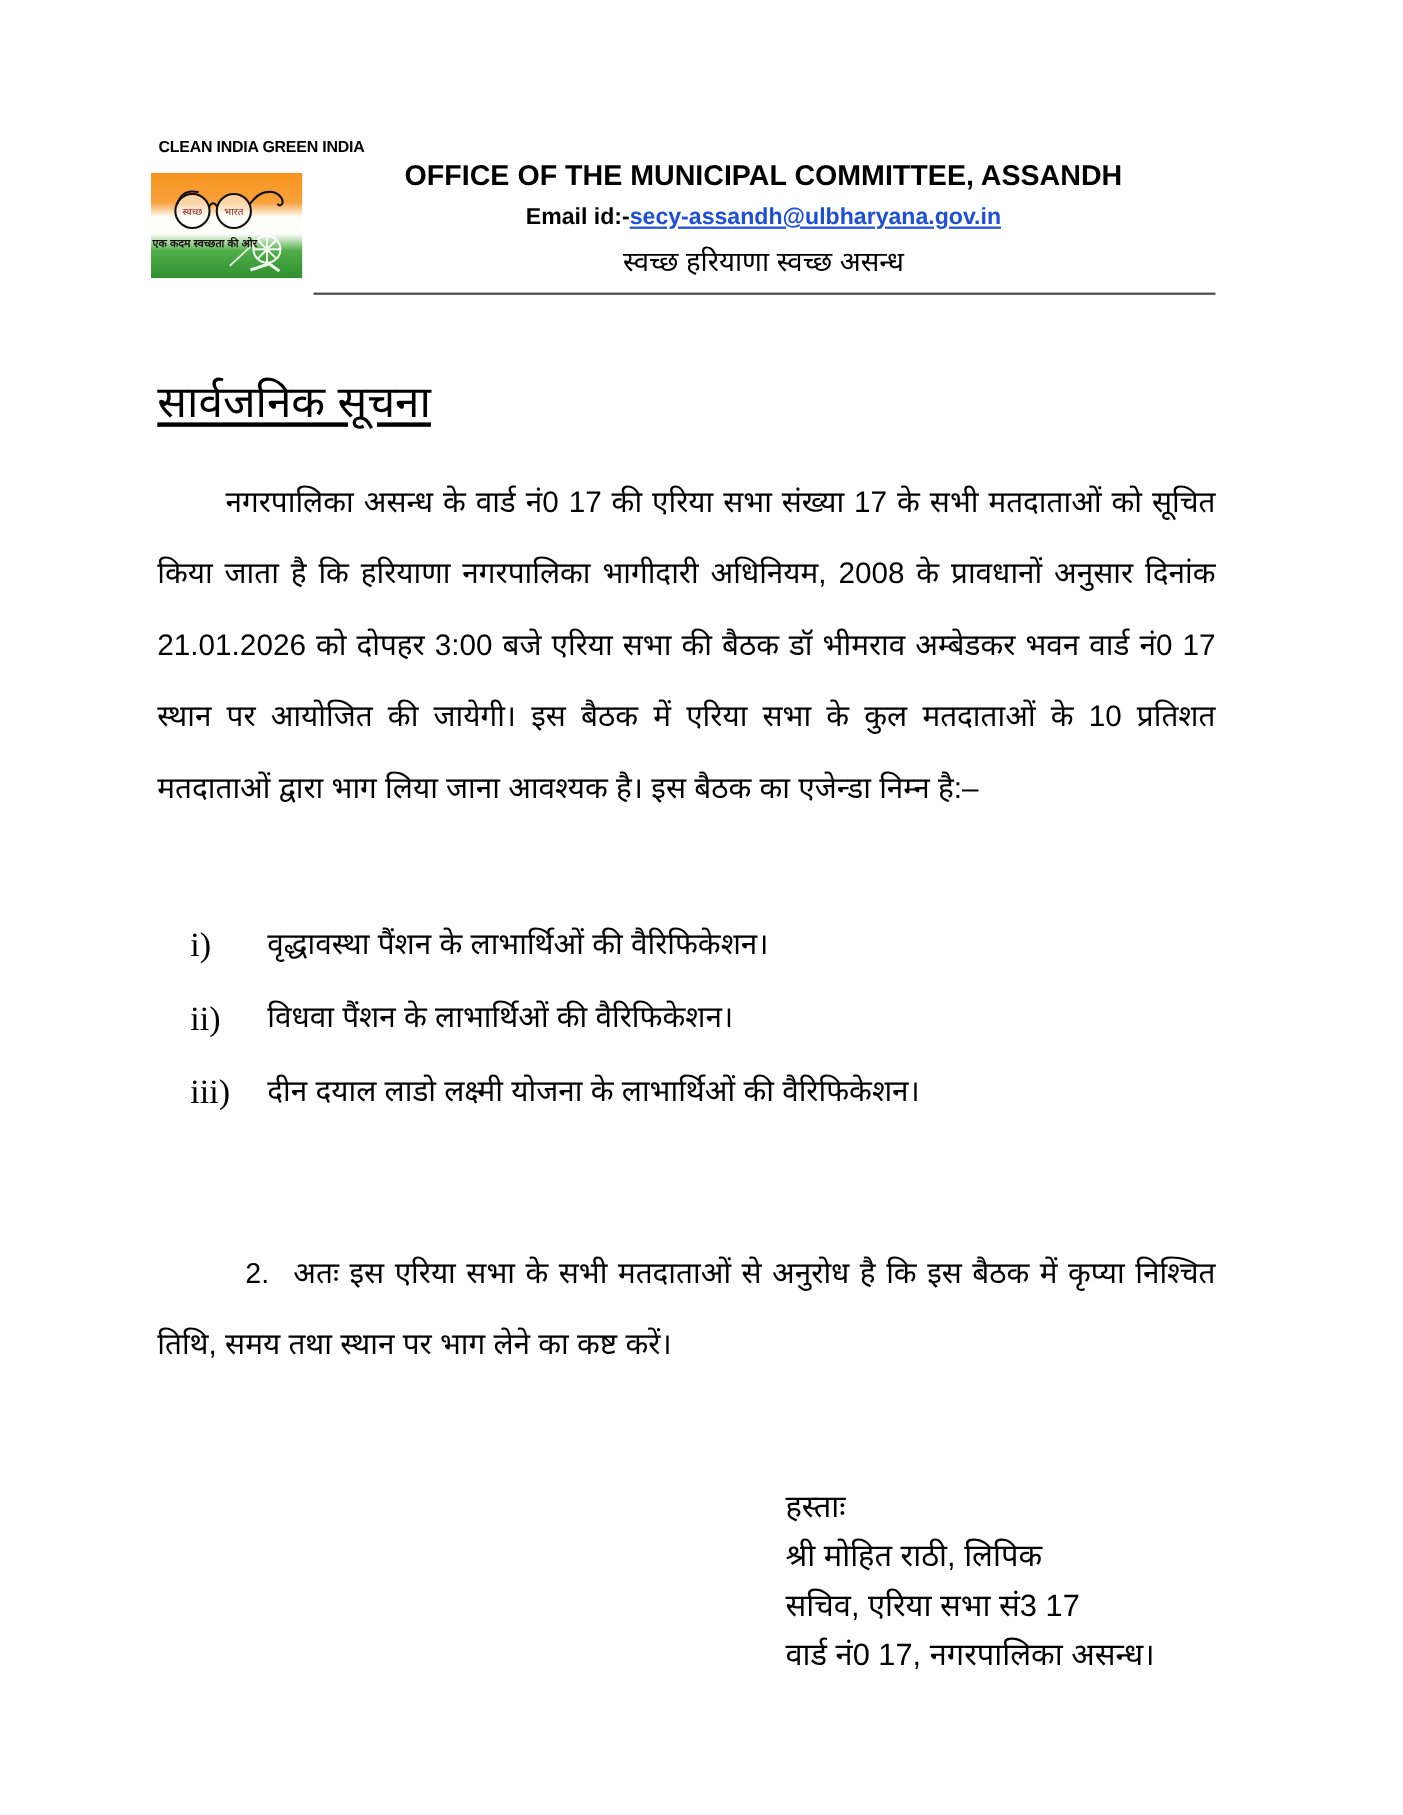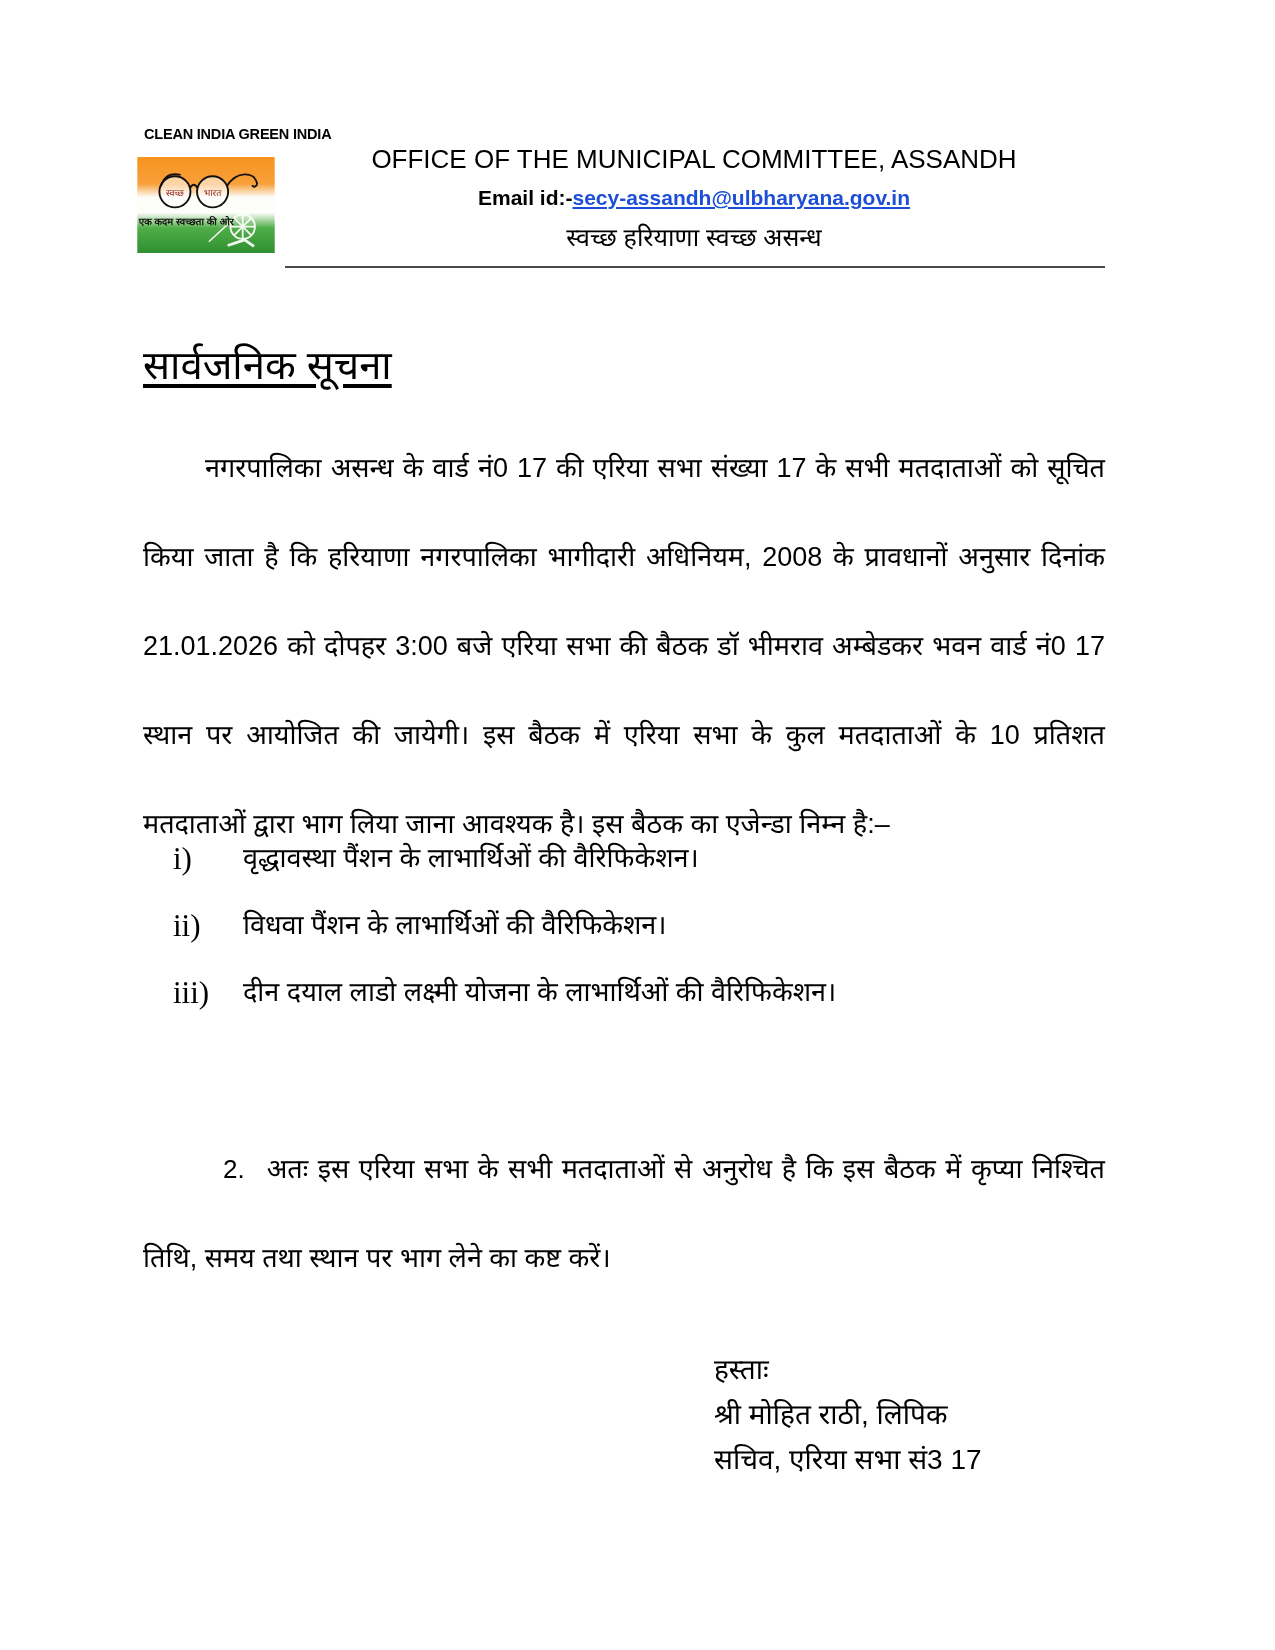--- a/index.html
+++ b/index.html
@@ -19,38 +19,38 @@
     white-space: nowrap;
   }
   .logo {
     position: absolute; left: 133px; top: 157px;
     width: 146px; height: 96px;
   }
   .header-center {
     position: absolute; left: 280px; top: 144px; width: 828px;
     text-align: center;
   }
-  .office-title { font-size: 26px; font-weight: normal; white-space: nowrap; }
+  .office-title { font-size: 26px; font-weight: bold; white-space: nowrap; }
   .email-line { font-size: 21px; font-weight: bold; margin-top: 11px; }
   .email-link { color: #1d4ed8; text-decoration: underline; cursor: pointer; }
   .subtitle { font-size: 25px; margin-top: 9px; }
   .header-divider {
     position: absolute; left: 285px; top: 266px; width: 820px; height: 0;
     border-top: 2px solid #4a4a4a;
   }
 
   
   .notice-title {
     position: absolute; left: 143px; top: 336px; width: 962px;
     text-align: left; font-size: 40px;
     text-decoration: underline; text-underline-offset: 5px;
   }
   .para {
     position: absolute; left: 143px; width: 962px;
-    font-size: 27px; line-height: 89px;
+    font-size: 27px; line-height: 65px;
     text-align: justify; margin: 0;
   }
   .para1 { top: 424px; text-indent: 62px; }
   .para2 { top: 1125px; text-indent: 80px; }
   .para2-num { display: inline-block; text-indent: 0; margin-right: 22px; font-size: 26px; }
 
   .agenda {
     position: absolute; left: 143px; top: 838px; width: 962px;
   }
   .agenda-item {
@@ -146,13 +146,14 @@
 </div>
 
 <p class="para para2">
   <span class="para2-num">2.</span><span>अतः इस एरिया सभा के सभी मतदाताओं से अनुरोध है कि इस बैठक में कृप्या निश्चित तिथि, समय तथा स्थान पर भाग लेने का कष्ट करें।</span>
 </p>
 
 <div class="signature">
   <div>हस्ताः</div>
   <div>श्री मोहित राठी, लिपिक</div>
   <div>सचिव, एरिया सभा सं3 17</div>
+  <div>वार्ड नं0 17, नगरपालिका असन्ध।</div>
 </div>
 
 </body></html>

